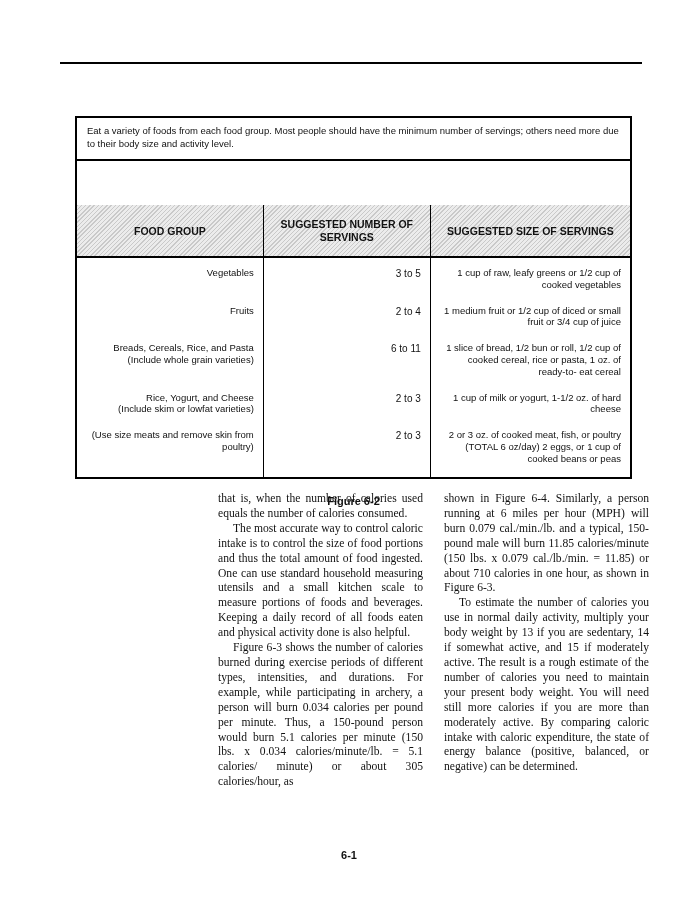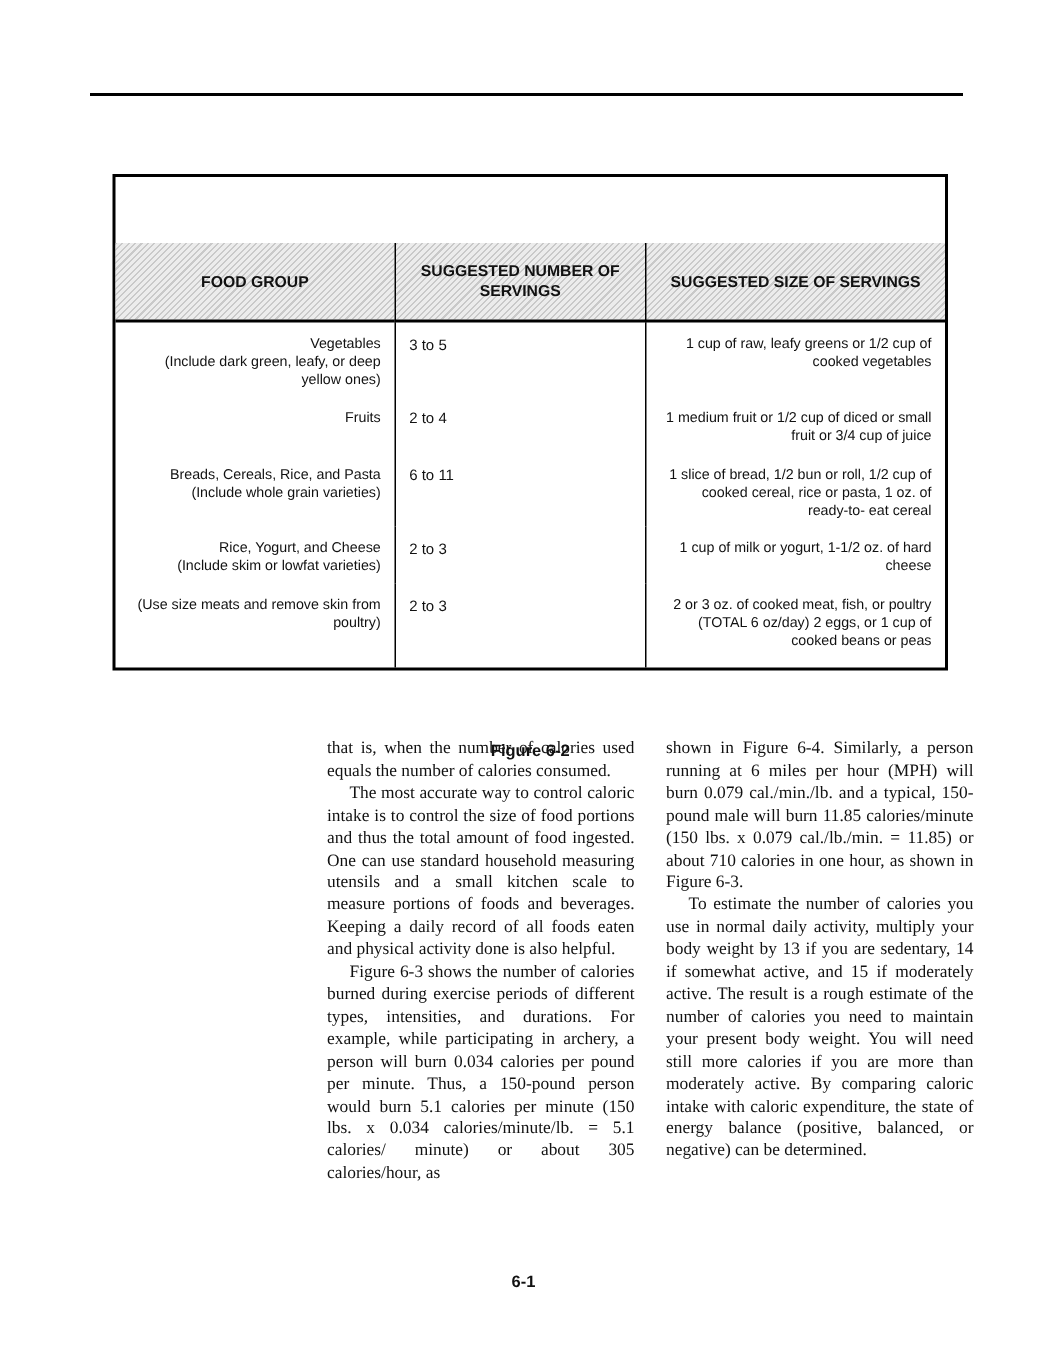--- a/index.html
+++ b/index.html
@@ -60,21 +60,21 @@
     font-weight: bold;
     font-size: 10.5px;
     line-height: 13px;
     text-align: center;
     padding: 13px 14px 12px 14px;
     border-bottom: 2px solid #000;
     display: flex;
     align-items: center;
     justify-content: center;
   }
-  .servings { text-align: left; font-size: 10px; padding-top: 10px; }
+  .servings { text-align: right; font-size: 10px; padding-top: 10px; }
   .group-name { margin-bottom: 0px; }
   .group-note { }
   .last .cell { padding-bottom: 12px; }
   .figure-caption {
     position: absolute;
     left: 75px;
     top: 461px;
     width: 557px;
     text-align: center;
     font-weight: bold;
@@ -107,33 +107,33 @@
   }
 </style>
 </head>
 <body>
 
 <div class="page">
 
   <div class="top-rule"></div>
 
   <div class="figure-table">
+    <div class="table-intro">Eat a variety of foods from each food group. Most people should have the minimum number of servings; others need more due to their body size and activity level.</div>
 
     <div class="grid">
 
       <div class="row">
         <div class="cell th c1">FOOD GROUP</div>
         <div class="cell th c2">SUGGESTED NUMBER OF SERVINGS</div>
         <div class="cell th c3">SUGGESTED SIZE OF SERVINGS</div>
       </div>
 
       <div class="row">
         <div class="cell c1">
           <div class="group-name">Vegetables</div>
-          <div class="group-note">(Include dark green, leafy, or deep yellow ones)</div>
         </div>
         <div class="cell c2 servings">3 to 5</div>
         <div class="cell c3">1 cup of raw, leafy greens or 1/2 cup of cooked vegetables</div>
       </div>
 
       <div class="row">
         <div class="cell c1">
           <div class="group-name">Fruits</div>
         </div>
         <div class="cell c2 servings">2 to 4</div>

